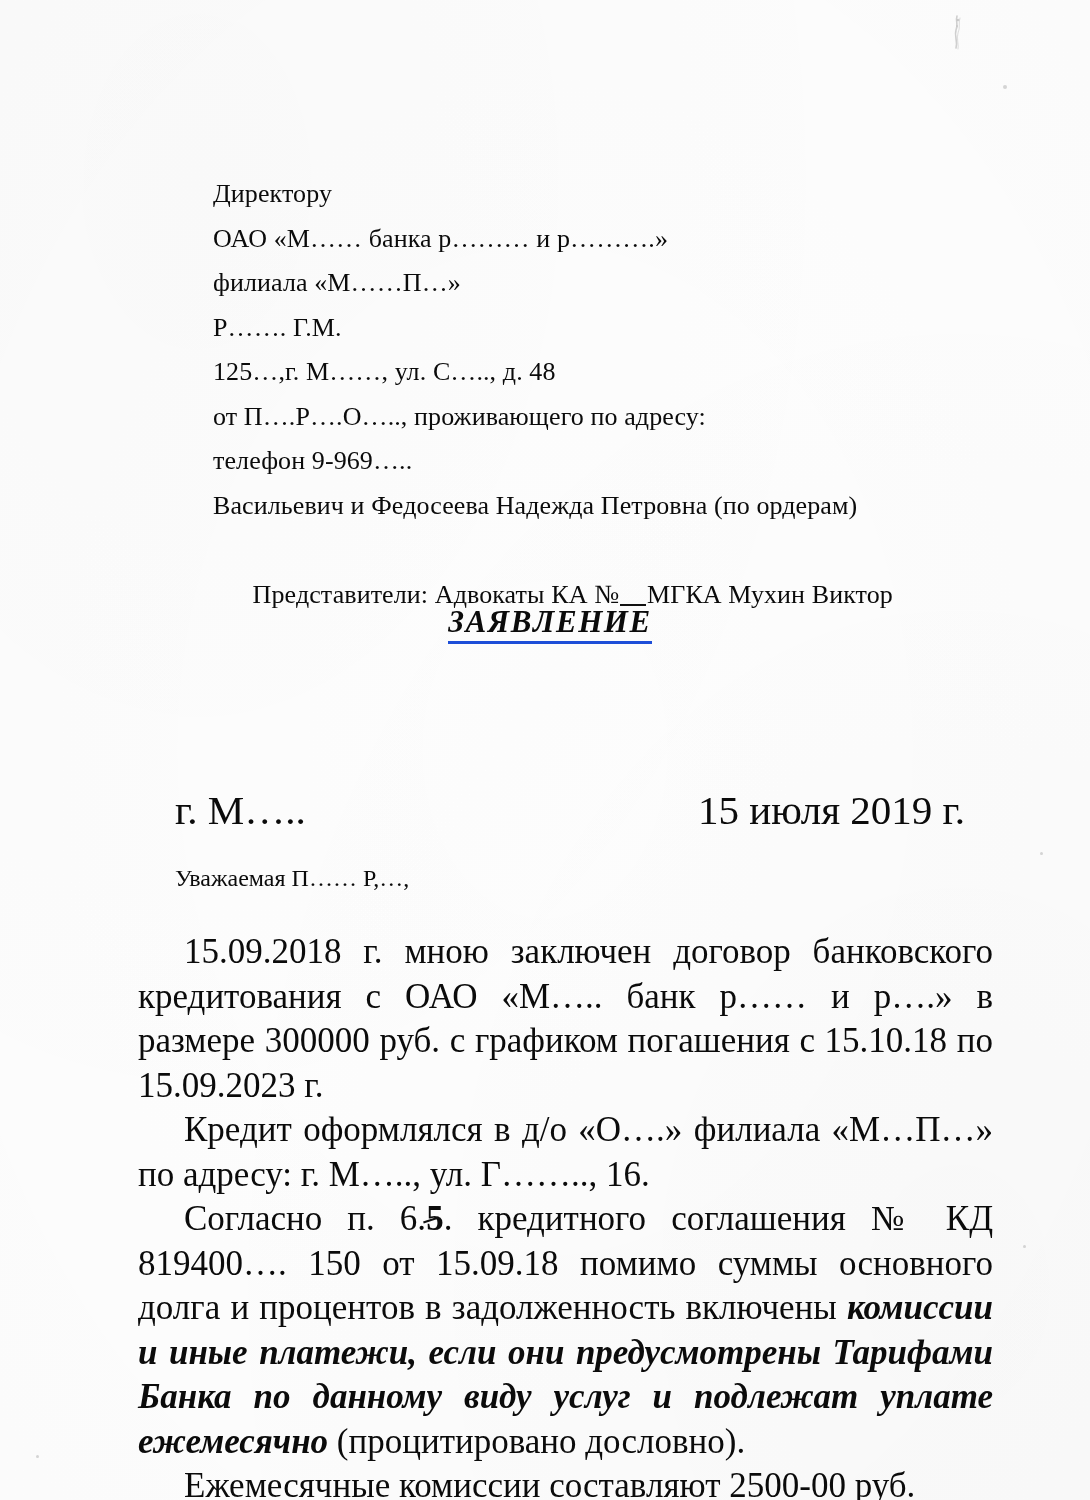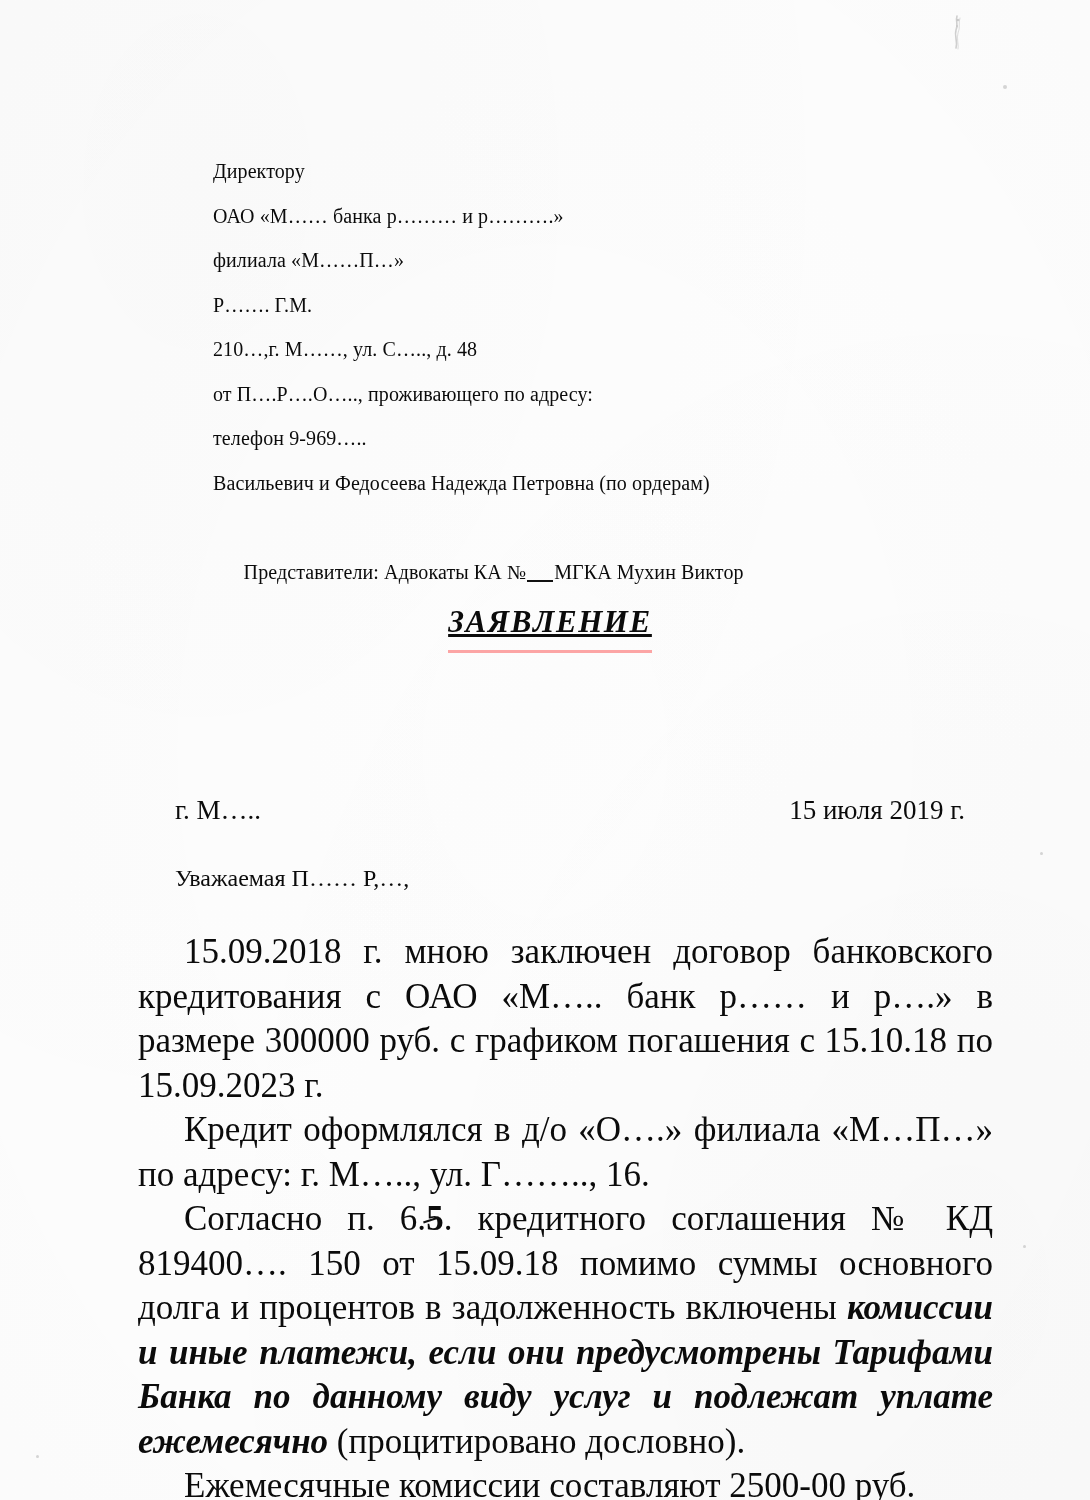--- a/index.html
+++ b/index.html
@@ -46,23 +46,23 @@
     background: #aeaeae;
     border-radius: 50%;
     pointer-events: none;
     opacity: 0.5;
   }
 
   
   .addressee {
     position: absolute;
     left: 213px;
-    top: 149px;
+    top: 172px;
     width: 800px;
-    font-size: 20px;
+    font-size: 26px;
     line-height: 44.5px;
     letter-spacing: 0.1px;
   }
   .addressee div { white-space: pre; }
 
   .addr-blank {
     display: inline-block;
     border-bottom: 2px solid #111;
     width: 26px;
     vertical-align: -3px;
@@ -76,40 +76,39 @@
     top: 604px;
     width: 740px;
     text-align: center;
   }
   .doc-title {
     font-weight: bold;
     font-style: italic;
     font-size: 31px;
     letter-spacing: 1.6px;
     display: inline-block;
-    border-bottom: 3px solid #fca5a5;
-    padding-bottom: 10px;
+    border-bottom: 3px solid #1d4ed8;
+    padding-bottom: 1px;
     line-height: 36px;
-    text-decoration: underline;
   }
   .doc-subtitle {
     font-size: 30.5px;
     line-height: 40px;
     margin-top: 7px;
     text-align: center;
   }
   .doc-subtitle div { white-space: nowrap; }
 
   
   .placedate {
     position: absolute;
     left: 175px;
     top: 790px;
     width: 790px;
-    font-size: 27px;
+    font-size: 41px;
     line-height: 40px;
     display: flex;
     justify-content: space-between;
     align-items: center;
     gap: 19px;
   }
 
   
   .salutation {
     position: absolute;
@@ -173,21 +172,21 @@
   <div class="speck" style="left:1003px; top:85px; width:4px; height:4px;"></div>
   <div class="speck" style="left:1040px; top:852px; width:3px; height:3px;"></div>
   <div class="speck" style="left:36px; top:1455px; width:3px; height:3px;"></div>
   <div class="speck" style="left:1023px; top:1245px; width:3px; height:3px;"></div>
 
   <div class="addressee">
     <div>Директору</div>
     <div>ОАО «М…… банка р……… и р……….»</div>
     <div>филиала «М……П…»</div>
     <div>Р……. Г.М.</div>
-    <div>210…,г. М……, ул. С….., д. 48</div>
+    <div>125…,г. М……, ул. С….., д. 48</div>
     <div>от П….Р….О….., проживающего по адресу:</div>
     <div>телефон 9-969…..</div>
     <div>Васильевич и Федосеева Надежда Петровна (по ордерам)</div>
     <div>
       <span>Представители: Адвокаты КА №</span><span class="addr-blank"></span><span>МГКА Мухин Виктор</span>
     </div>
   </div>
 
   <div class="title-wrap">
     <div class="doc-title">ЗАЯВЛЕНИЕ</div>

